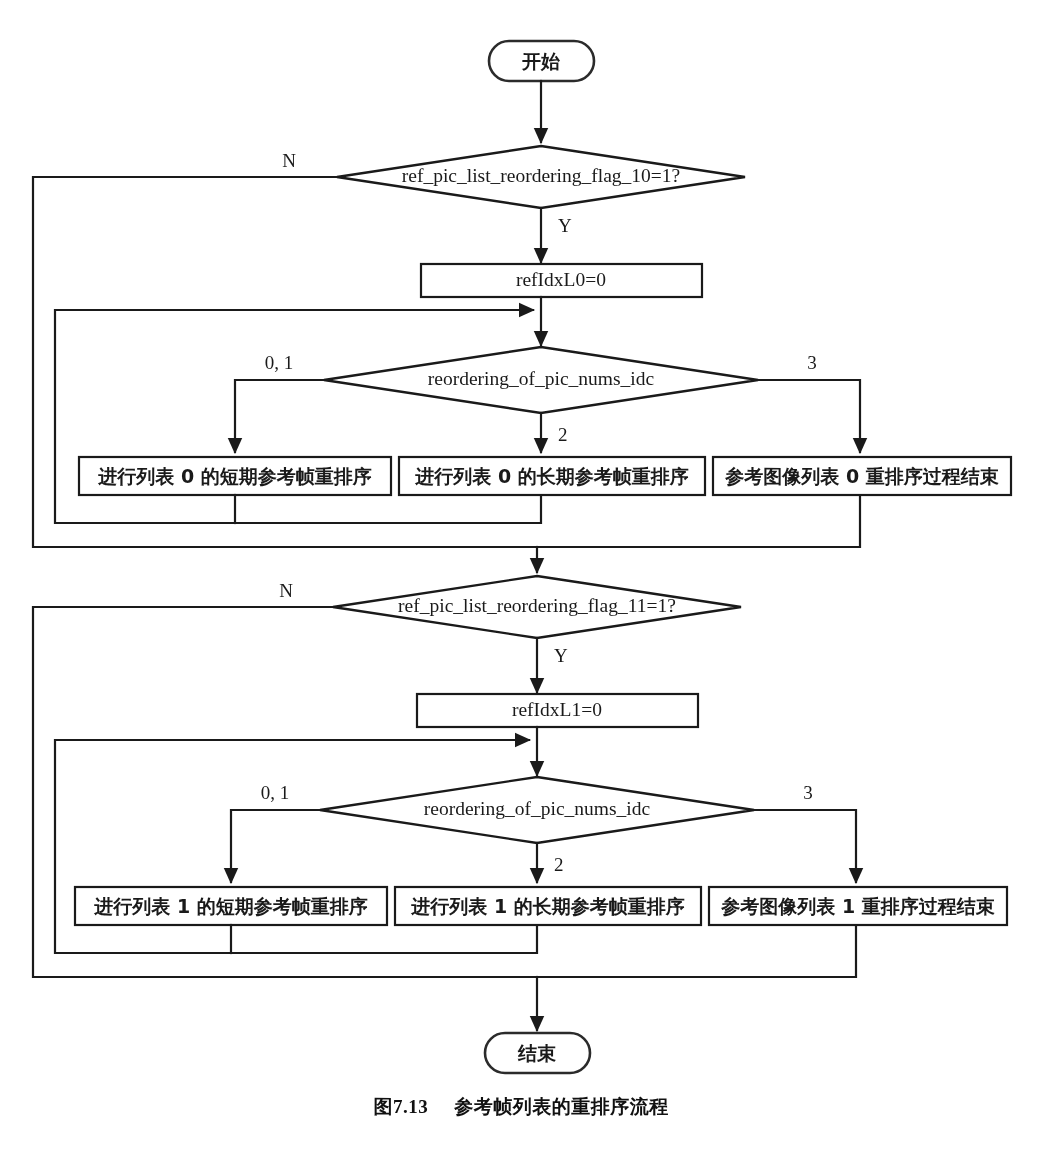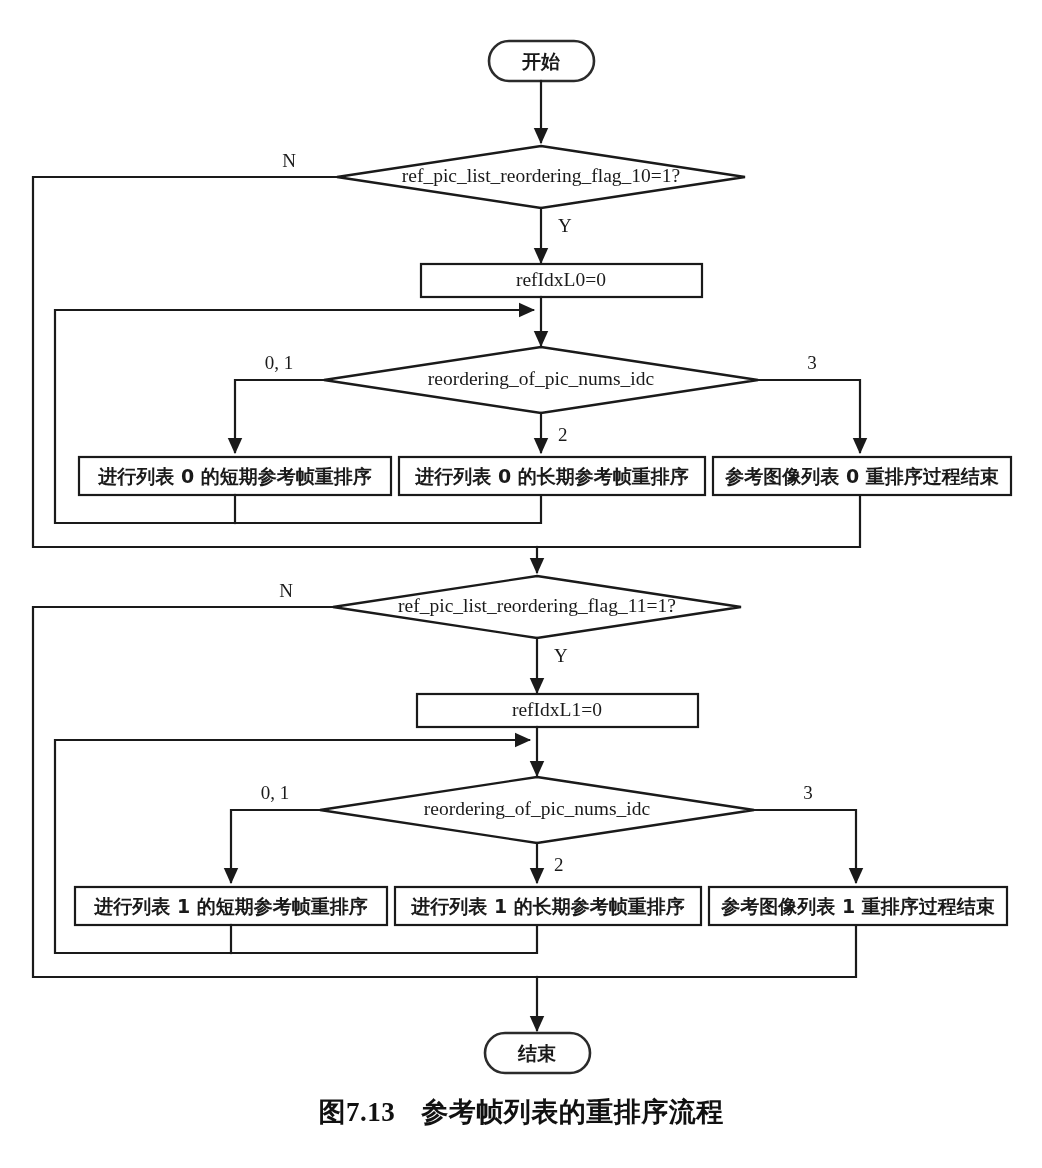--- a/index.html
+++ b/index.html
@@ -14,21 +14,21 @@
   .shape{fill:#ffffff;stroke:#1a1a1a;stroke-width:2.2;}
   .terminator{fill:#ffffff;stroke:#2b2b2b;stroke-width:2.6;}
   .diamond{fill:#ffffff;stroke:#1a1a1a;stroke-width:2.4;}
   .conn{fill:none;stroke:#1a1a1a;stroke-width:2.2;stroke-linecap:square;stroke-linejoin:miter;}
   .lbl-cn{font-family:"DejaVu Sans","Liberation Sans",sans-serif;font-size:19px;fill:#1a1a1a;font-weight:600;}
   .lbl-mono{font-family:"Liberation Serif","DejaVu Serif",serif;font-size:19.5px;fill:#1a1a1a;}
   .edge-lbl{font-family:"Liberation Serif","DejaVu Serif",serif;font-size:19px;fill:#1a1a1a;}
   .cap{
     position:absolute;left:0;right:0;top:1094px;text-align:center;
     font-family:"DejaVu Sans","Liberation Sans",sans-serif;
-    font-size:27px;font-weight:700;color:#111111;letter-spacing:0.5px;
+    font-size:19px;font-weight:700;color:#111111;letter-spacing:0.5px;
   }
   .cap .num{font-family:"Liberation Serif","DejaVu Serif",serif;font-weight:700;}
   .cap .gap{display:inline-block;width:26px;}
   text{dominant-baseline:middle;}
 </style>
 </head>
 <body>
 
 <div id="figure-root">
 

